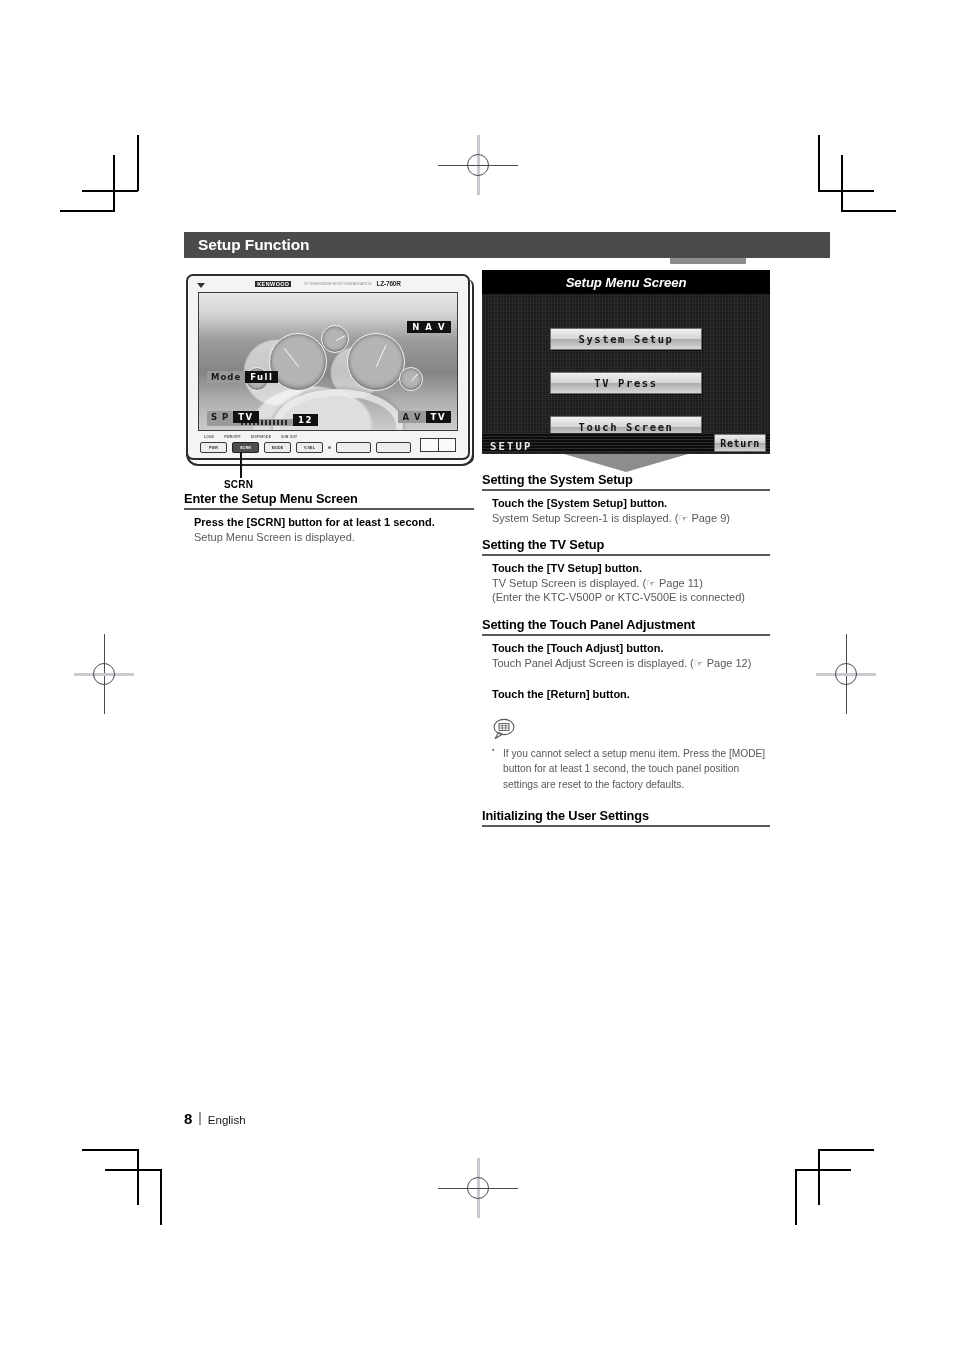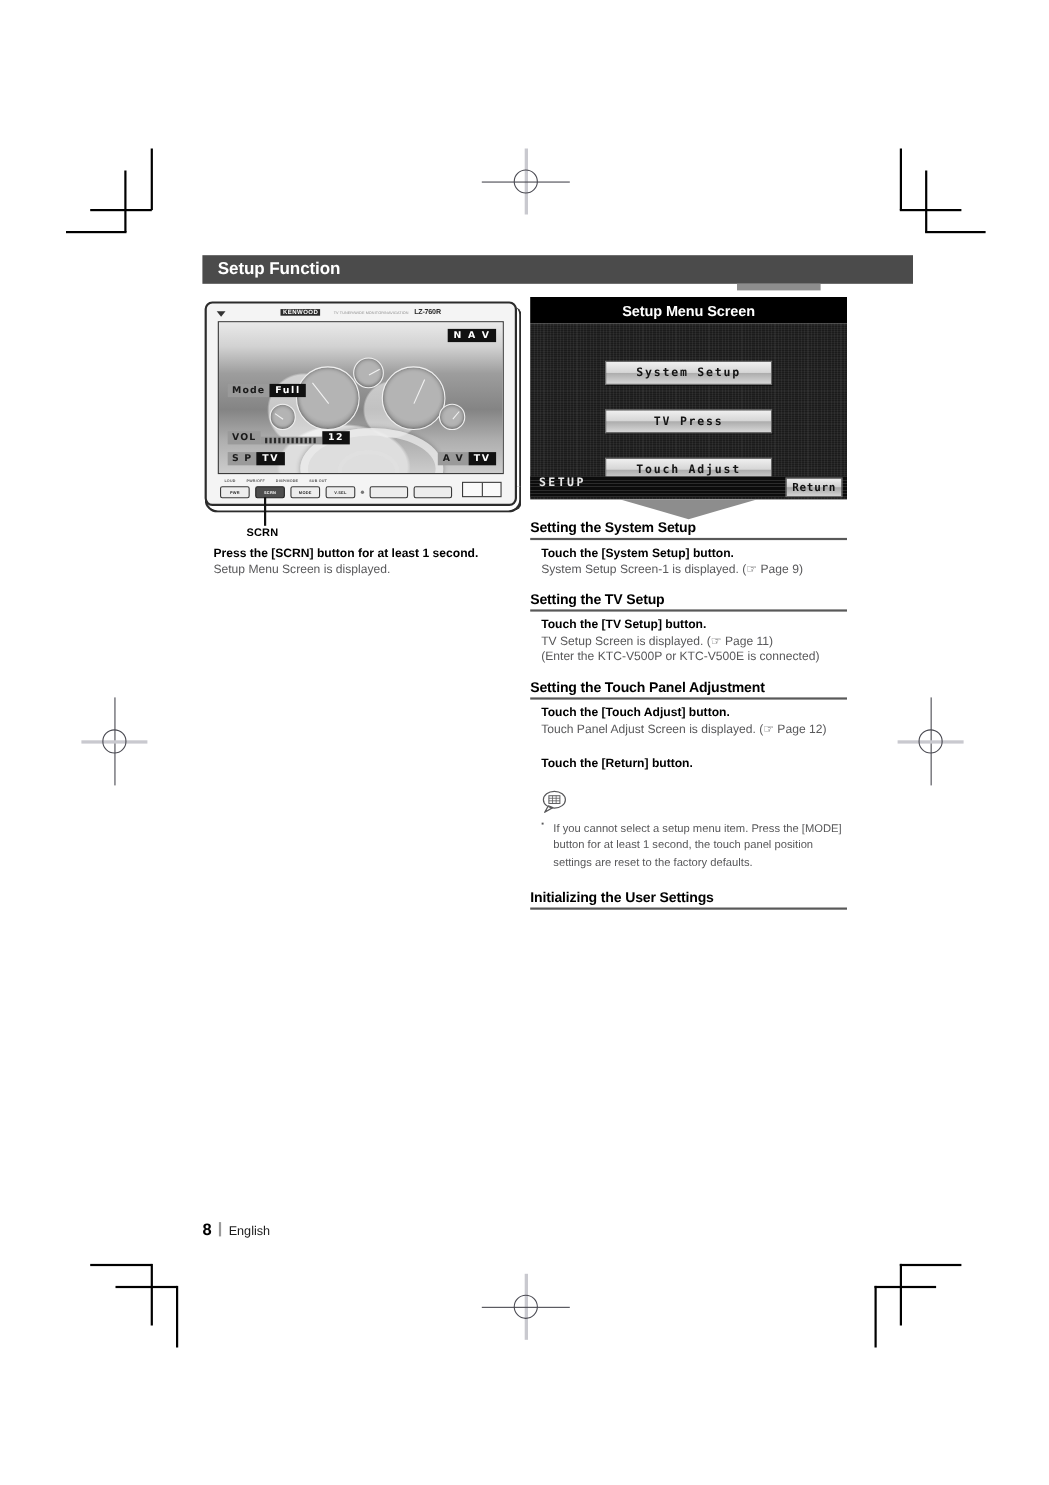--- a/index.html
+++ b/index.html
@@ -241,21 +241,21 @@
   }
   .hub {
     position: absolute;
     left: 108px; top: 116px;
     width: 48px; height: 30px;
     border: 4px solid rgba(225,225,225,.6);
     border-radius: 50%;
   }
 
   
-  .osd { position: absolute; display: flex; align-items: stretch; }
+  .osd { position: absolute; display: flex; align-items: stretch; margin-top: 22px; }
   .chip-grey {
     background: #9a9a9a;
     color: #1a1a1a;
     font-size: 8.5px;
     font-weight: bold;
     letter-spacing: 1px;
     padding: 1px 4px;
     line-height: 1.2;
     font-family: "DejaVu Sans", sans-serif;
   }
@@ -365,20 +365,21 @@
     position: relative;
     width: 288px; height: 24px;
     background: #000;
     color: #fff;
     font-size: 13.2px;
     font-weight: bold;
     display: flex;
     align-items: center;
     justify-content: center;
     letter-spacing: -0.1px;
+    font-style: italic;
   }
   .menu-screen {
     position: relative;
     width: 288px; height: 160px;
     background:
       repeating-linear-gradient(0deg, rgba(255,255,255,.045) 0 1px, rgba(0,0,0,0) 1px 2px),
       repeating-linear-gradient(90deg, rgba(255,255,255,.05) 0 1px, rgba(0,0,0,0) 1px 3px),
       #1b1b1b;
     overflow: hidden;
   }
@@ -403,21 +404,21 @@
   .mb1 { top: 34px; }
   .mb2 { top: 78px; }
   .mb3 { top: 122px; }
   .setup-bar {
     position: absolute;
     left: 0; bottom: 2px;
     width: 288px; height: 19px;
     background:
       repeating-linear-gradient(0deg, #2c2c2c 0 1px, #0c0c0c 1px 3px);
     display: flex;
-    align-items: flex-start;
+    align-items: flex-end;
     margin-top: 16px;
   }
   .setup-bar .sb-label {
     color: #e8e8e8;
     font-family: "DejaVu Sans Mono", monospace;
     font-size: 10.5px;
     font-weight: bold;
     letter-spacing: 2.2px;
     margin-left: 8px;
   }
@@ -607,32 +608,33 @@
 
         <div class="slot"></div>
       </div>
 
       <div class="callout-line"></div>
       <div class="callout-label">SCRN</div>
     </div>
 
     <div class="gap-md"></div>
 
+    <h2 class="sec">Enter the Setup Menu Screen</h2>
     <div class="step-bold">Press the [SCRN] button for at least 1 second.</div>
     <div class="step-body">Setup Menu Screen is displayed.</div>
   </div>
 
   <div class="col-right">
 
     <div class="menu-title">Setup Menu Screen</div>
 
     <div class="menu-screen">
       <div class="menu-btn mb1">System Setup</div>
       <div class="menu-btn mb2">TV Press</div>
-      <div class="menu-btn mb3">Touch Adjust</div>
+      <div class="menu-btn mb3">Touch Screen</div>
       <div class="setup-bar">
         <span class="sb-label">SETUP</span>
         <span class="return-btn">Return</span>
       </div>
     </div>
 
     <div class="down-arrow">
       <div class="shaft"></div>
     </div>
 

